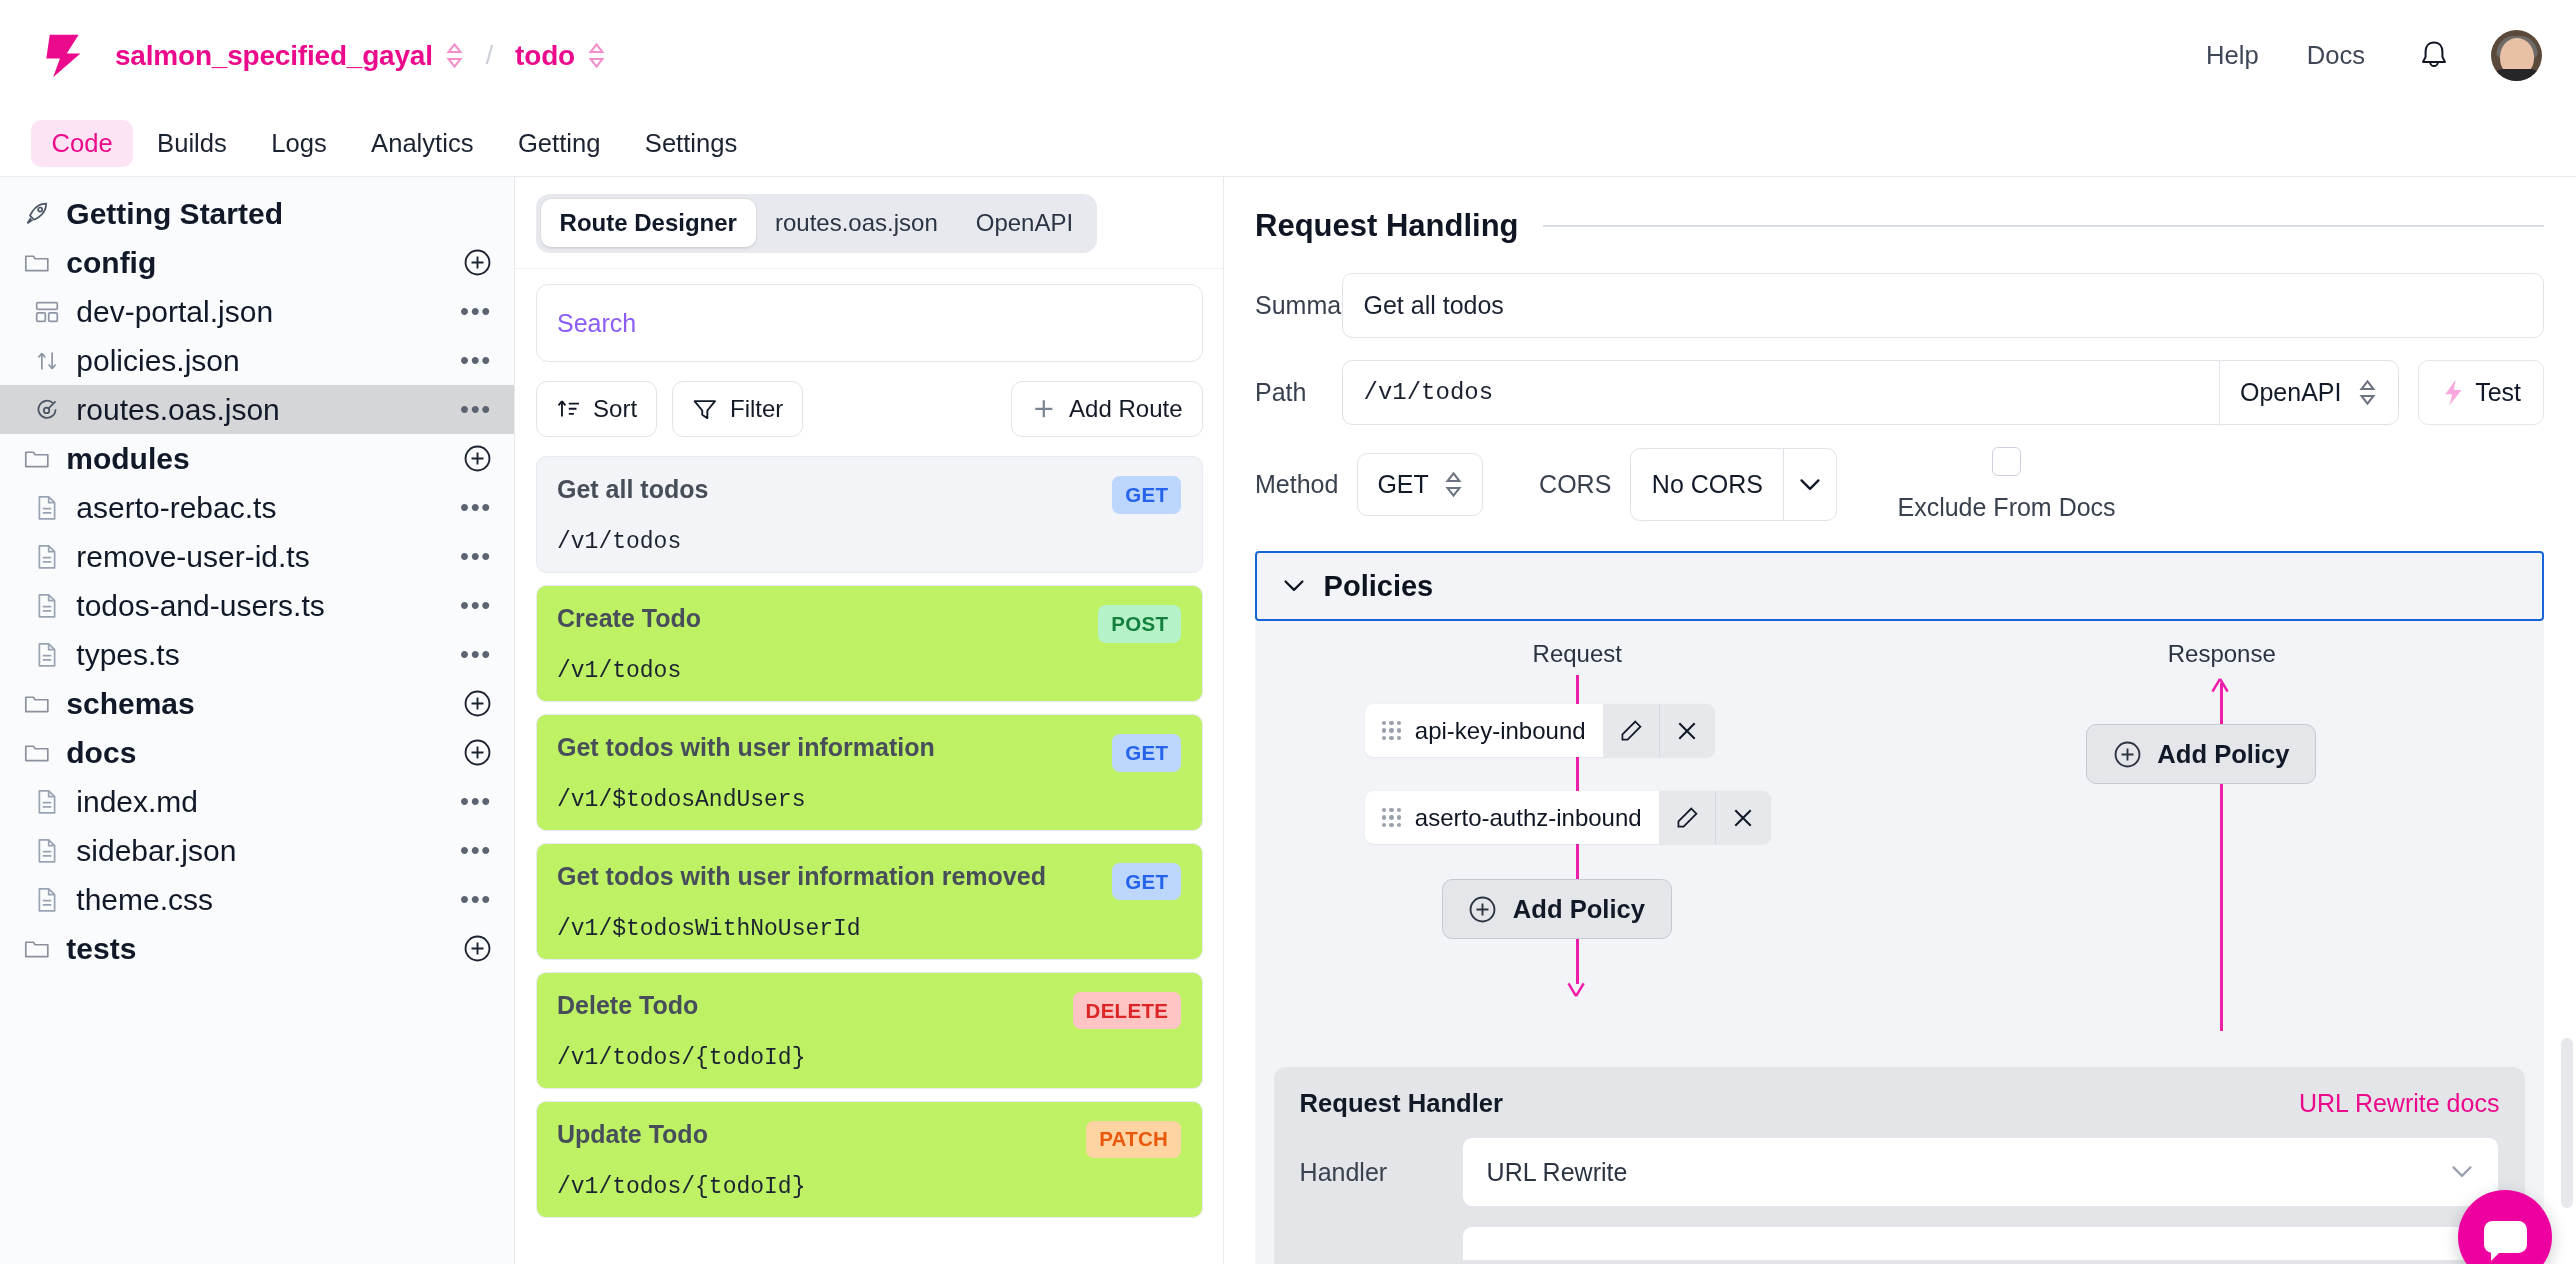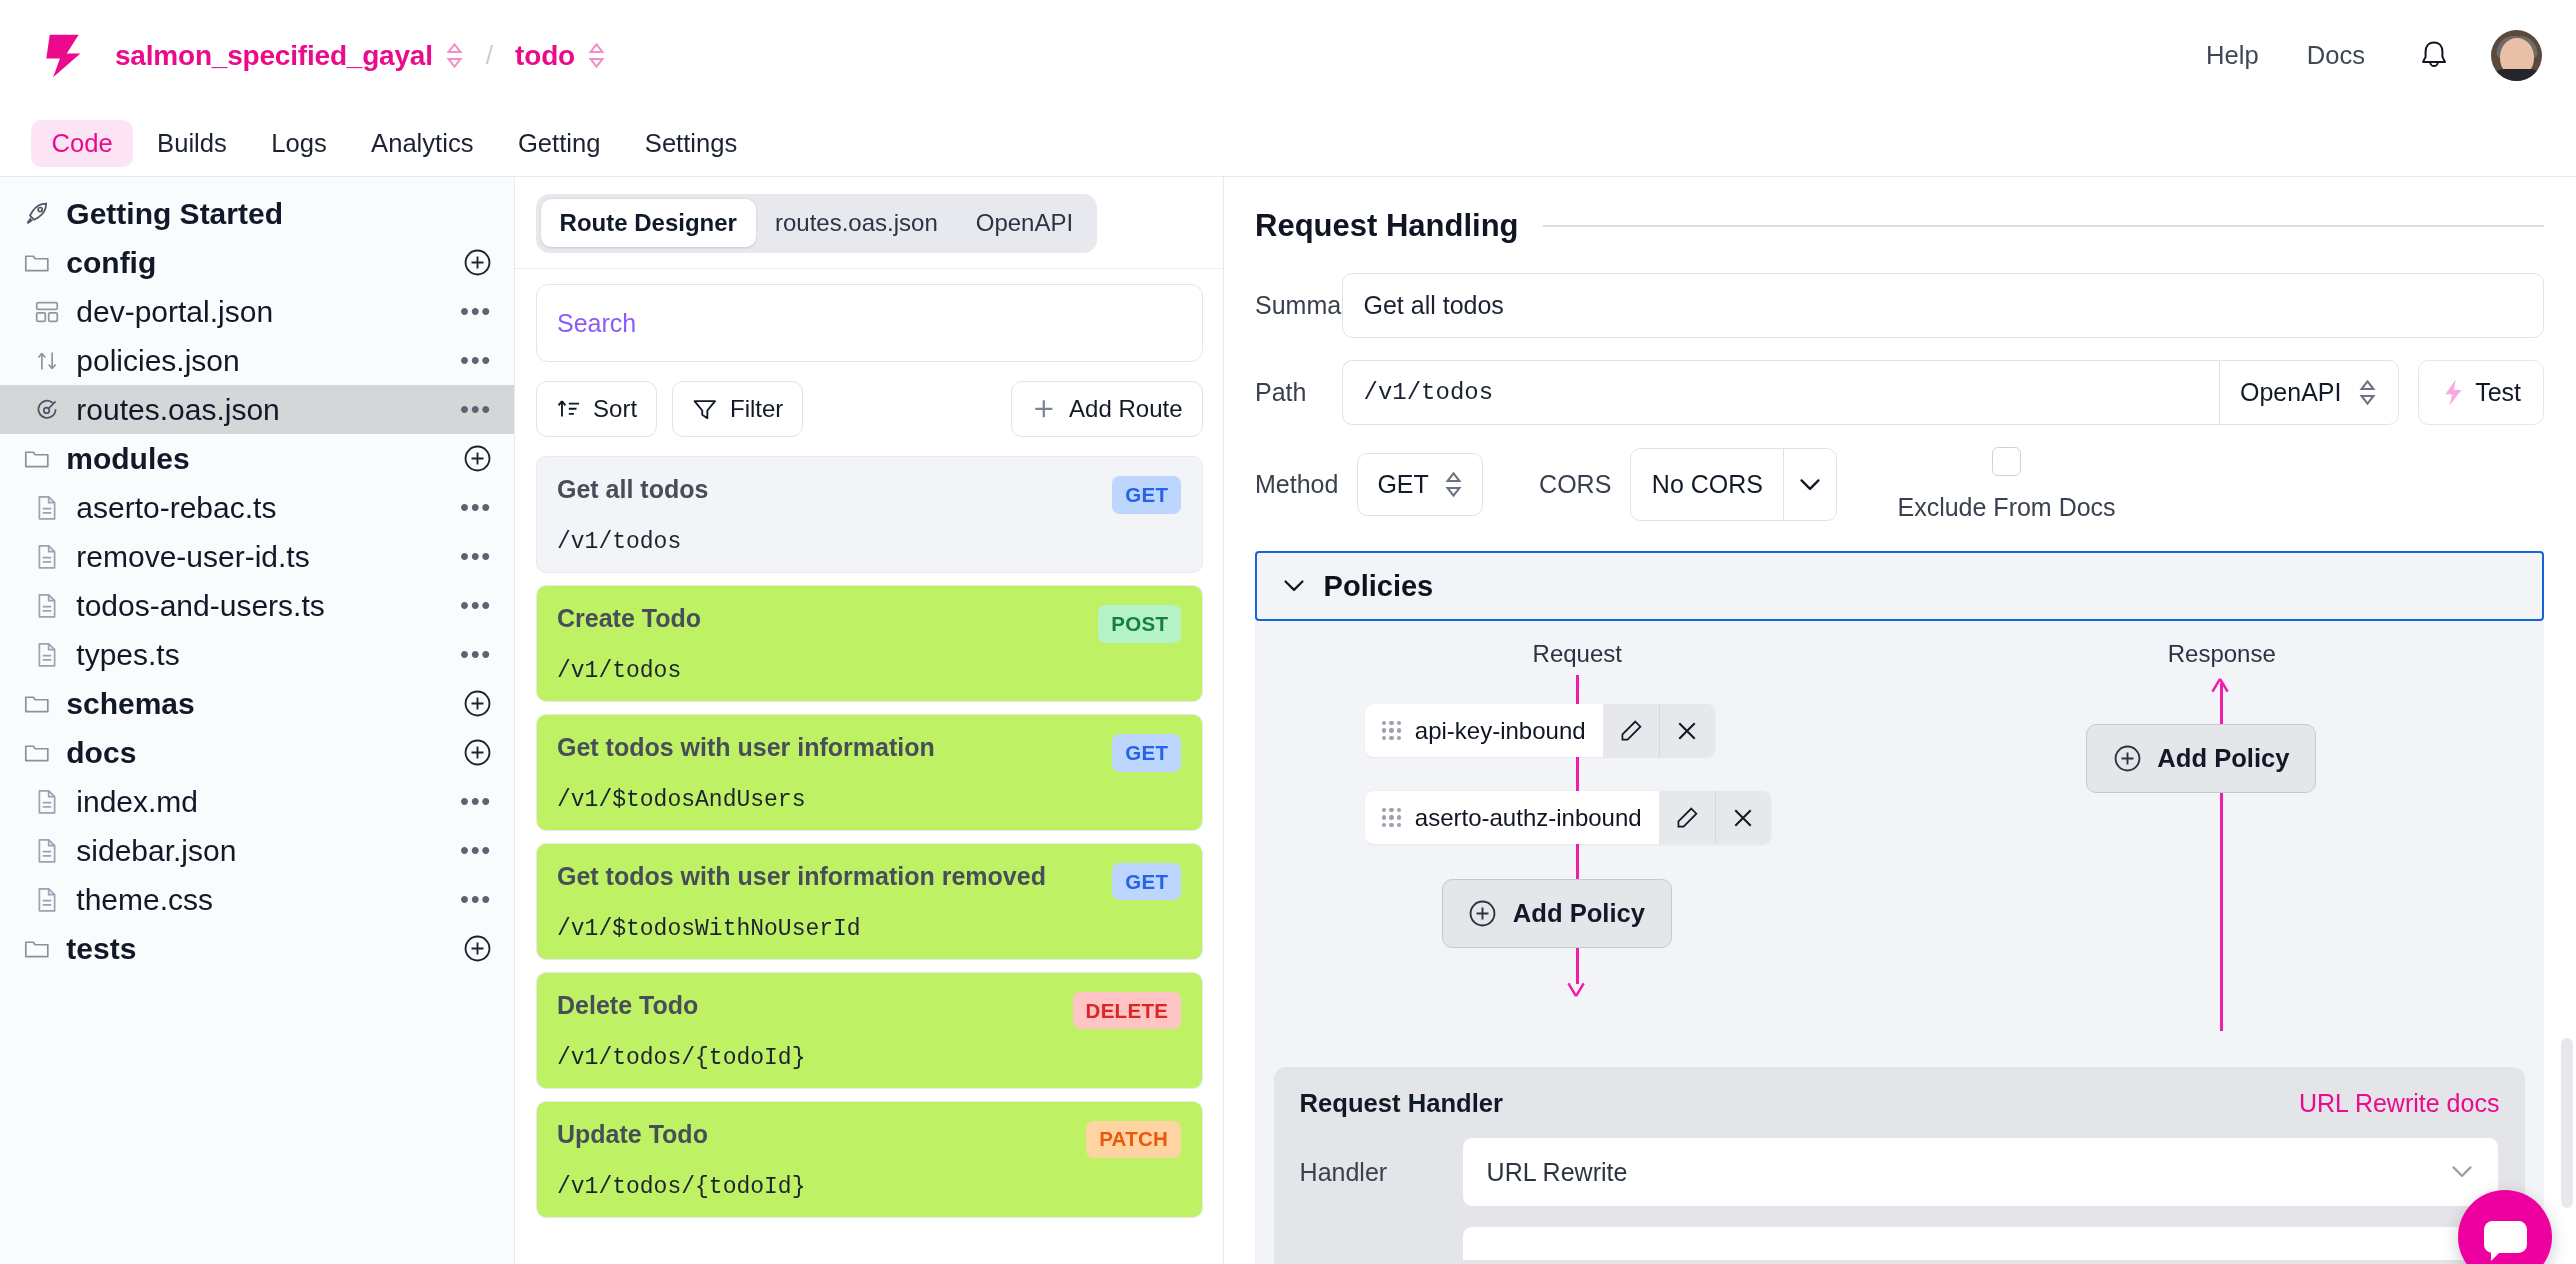--- a/index.html
+++ b/index.html
@@ -197,21 +197,21 @@
   .chip .name {
     background: #fff; display: flex; align-items: center; gap: 13.6px;
     padding: 0 17px; height: 53px; font-size: 24px; color: #0f1522; white-space: nowrap;
   }
   .chip .act { width: 56px; display: flex; align-items: center; justify-content: center; }
   .chip .act + .act { border-left: 1.7px solid #d3d7de; }
   .grip { display: grid; grid-template-columns: repeat(3, 4.3px); gap: 3.4px; }
   .grip i { width: 4.3px; height: 4.3px; background: #9aa1ad; border-radius: 50%; display:block; }
 
   .addpolicy {
-    position: absolute; height: 69px; background: #e4e6ea;
+    position: absolute; height: 60px; background: #e4e6ea;
     border: 1.7px solid #c4c8cf; border-radius: 10.2px;
     display: inline-flex; align-items: center; gap: 15.3px; padding: 0 25.6px;
     font-size: 25.6px; font-weight: 700; color: #111827; white-space: nowrap;
   }
 
   .handler-card {
     background: #e3e5e9; border-radius: 12px; margin: 0 19px;
     padding: 22px 25.6px 25.6px 25.6px;
   }
   .handler-head { display: flex; align-items: center; margin-bottom: 19px; }

